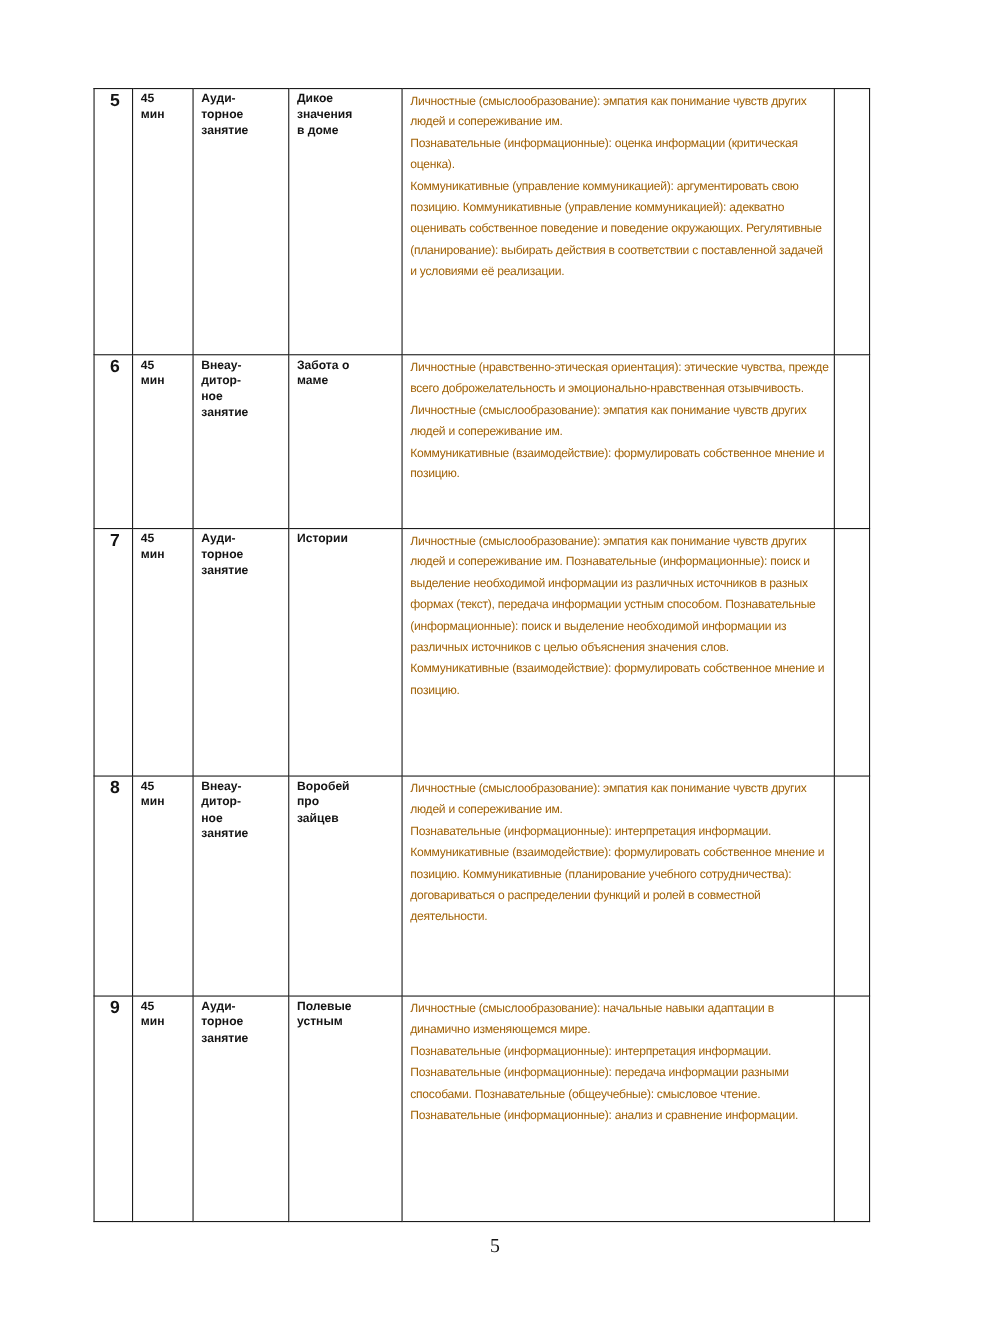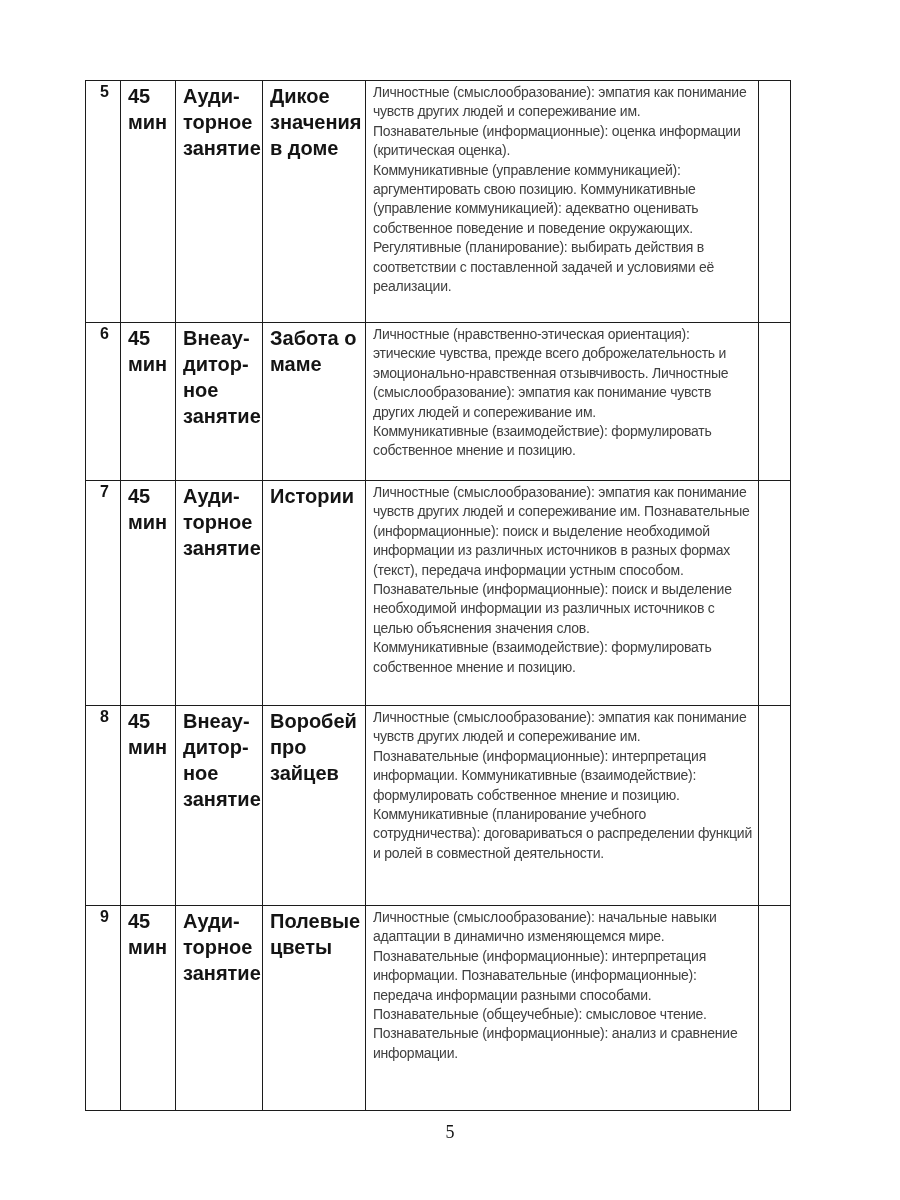--- a/index.html
+++ b/index.html
@@ -29,30 +29,30 @@
     padding:2px 4px 2px 7px;
     white-space:pre-line;
   }
   td.c-num{
     text-align:center;
     padding-left:2px;padding-right:2px;
     font-size:16px;
     font-weight:700;
   }
   td.c-dur, td.c-type, td.c-topic{
-    font-size:20px;
+    font-size:11px;
     font-weight:700;
     line-height:1.3;
   }
   td.c-desc{
-    font-size:14px;
+    font-size:11px;
     font-weight:400;
     line-height:19.4px;
     letter-spacing:-0.25px;
-    color:#404040;
+    color:#a16207;
   }
   tr.r0{height:242px;}
   tr.r1{height:158px;}
   tr.r2{height:225px;}
   tr.r3{height:200px;}
   tr.r4{height:205px;}
   .page-number{
     position:absolute;
     left:0;right:0;
     top:1122px;
@@ -134,21 +134,21 @@
         <td class="c-empty"></td>
       </tr>
       <tr class="r4">
         <td class="c-num">9</td>
         <td class="c-dur">45
 мин</td>
         <td class="c-type">Ауди-
 торное
 занятие</td>
         <td class="c-topic">Полевые
-цветы</td>
+устным</td>
         <td class="c-desc">Личностные (смыслообразование): начальные навыки адаптации в динамично изменяющемся мире.
 Познавательные (информационные): интерпретация информации. Познавательные (информационные): передача информации разными способами. Познавательные (общеучебные): смысловое чтение.
 Познавательные (информационные): анализ и сравнение информации.</td>
         <td class="c-empty"></td>
       </tr>
     </tbody>
   </table>
 
   <div class="page-number">5</div>
 

